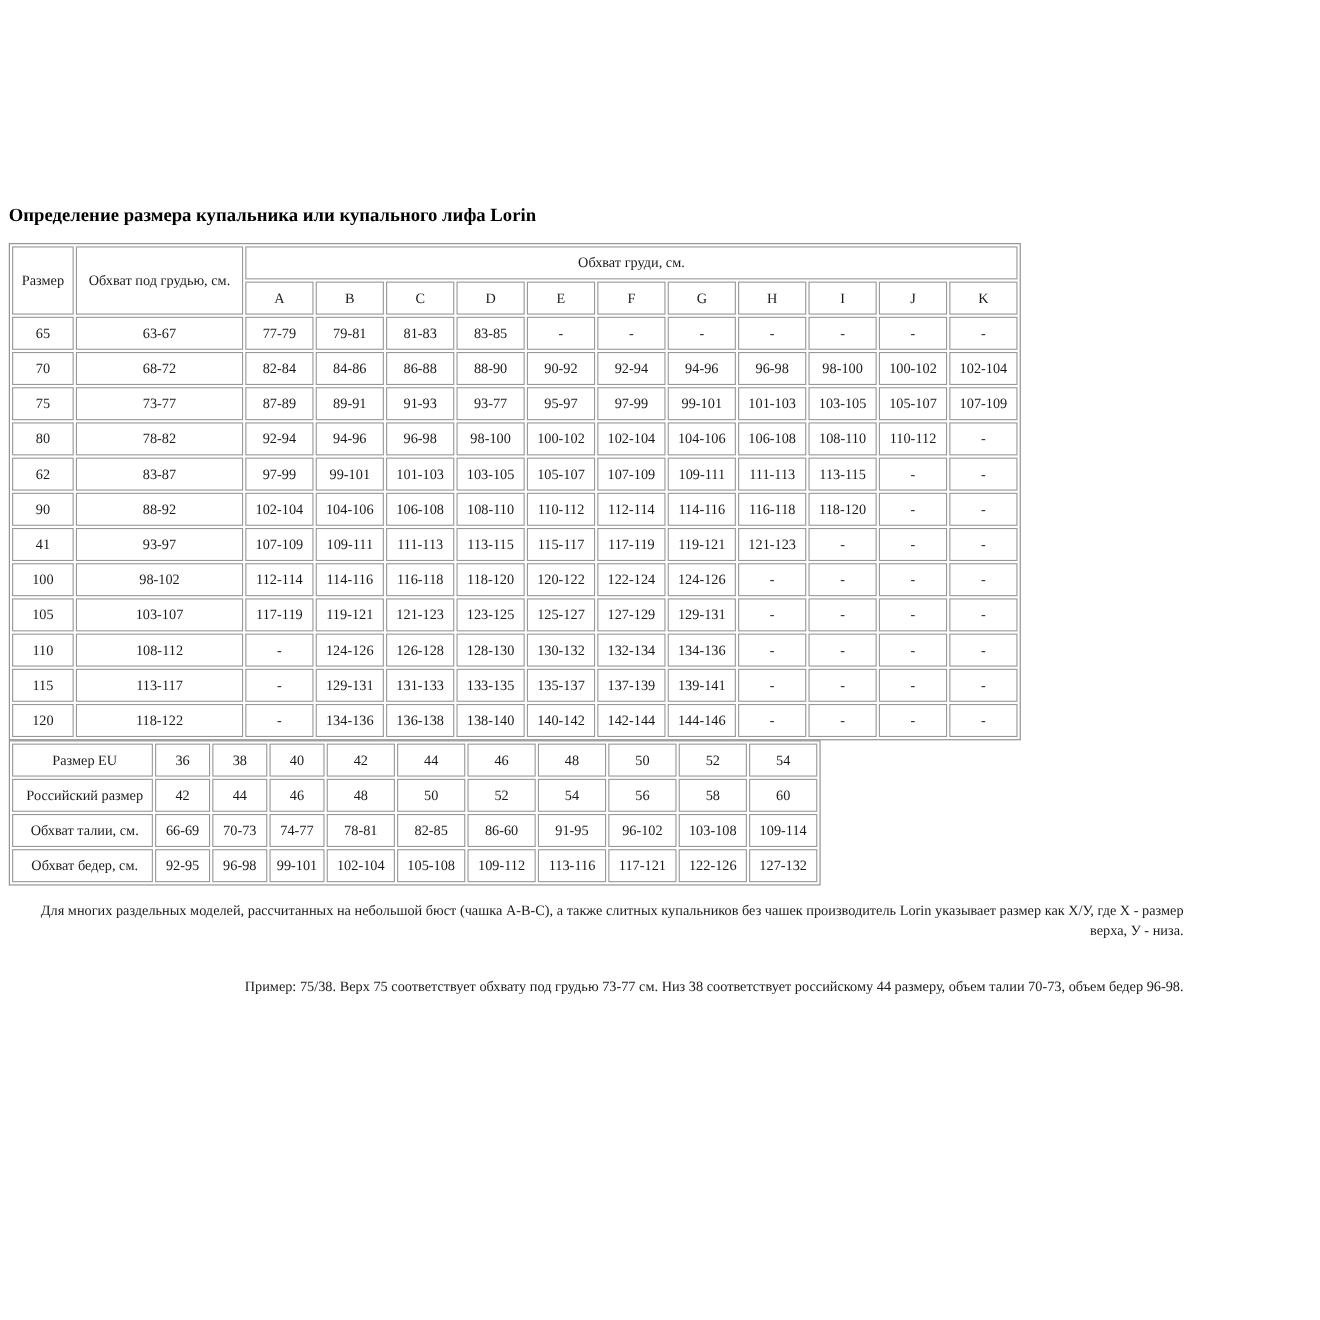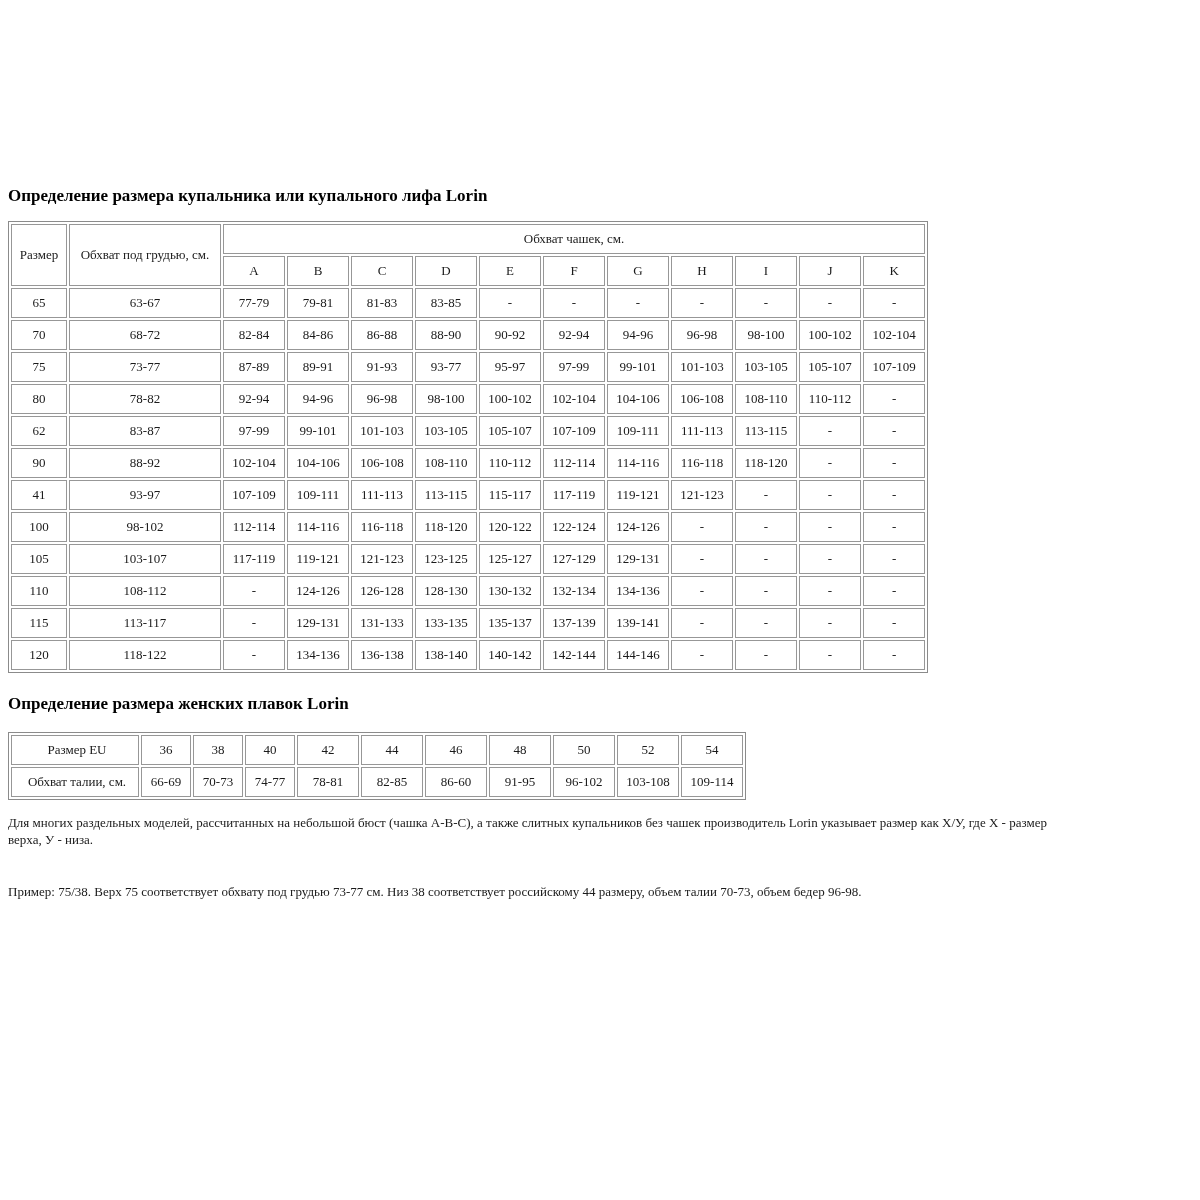--- a/index.html
+++ b/index.html
@@ -50,20 +50,21 @@
   table.bottoms-table { width: 738px; }
   td.row-label {
     text-align: center;
     padding-left: 7px !important;
   }
   p.note {
     font-size: 13px;
     line-height: 1.35;
     margin: 10px 0 0 0;
     color: #1a1a1a;
+    text-align: right;
   }
   p.note.first { margin-top: 14px; }
   p.note.second { margin-top: 34px; }
 </style>
 </head>
 <body>
 
 <div class="page">
 
   <h2 class="section-title">Определение размера купальника или купального лифа Lorin</h2>
@@ -71,21 +72,21 @@
   <table class="grid bra-table">
     <colgroup>
       <col style="width:56px">
       <col style="width:152px">
       <col span="11" style="width:62px">
     </colgroup>
     <thead>
       <tr>
         <td rowspan="2">Размер</td>
         <td rowspan="2">Обхват под грудью, см.</td>
-        <td colspan="11">Обхват чашек, см.</td>
+        <td colspan="11">Обхват груди, см.</td>
       </tr>
       <tr id="cup-letters-row">
           <td>A</td>
           <td>B</td>
           <td>C</td>
           <td>D</td>
           <td>E</td>
           <td>F</td>
           <td>G</td>
           <td>H</td>
@@ -271,21 +272,20 @@
           <td>142-144</td>
           <td>144-146</td>
           <td>-</td>
           <td>-</td>
           <td>-</td>
           <td>-</td>
         </tr>
       </tbody>
   </table>
 
-  <h2 class="section-title second">Определение размера женских плавок Lorin</h2>
 
   <table class="grid bottoms-table">
     <colgroup>
       <col style="width:128px">
       <col span="3" style="width:50px">
       <col span="7" style="width:62px">
     </colgroup>
     <tbody id="bottoms-body">
         <tr>
           <td class="row-label">Размер EU</td>
@@ -294,32 +294,58 @@
           <td>40</td>
           <td>42</td>
           <td>44</td>
           <td>46</td>
           <td>48</td>
           <td>50</td>
           <td>52</td>
           <td>54</td>
         </tr>
         <tr>
+          <td class="row-label">Российский размер</td>
+          <td>42</td>
+          <td>44</td>
+          <td>46</td>
+          <td>48</td>
+          <td>50</td>
+          <td>52</td>
+          <td>54</td>
+          <td>56</td>
+          <td>58</td>
+          <td>60</td>
+        </tr>
+        <tr>
           <td class="row-label">Обхват талии, см.</td>
           <td>66-69</td>
           <td>70-73</td>
           <td>74-77</td>
           <td>78-81</td>
           <td>82-85</td>
           <td>86-60</td>
           <td>91-95</td>
           <td>96-102</td>
           <td>103-108</td>
           <td>109-114</td>
         </tr>
+        <tr>
+          <td class="row-label">Обхват бедер, см.</td>
+          <td>92-95</td>
+          <td>96-98</td>
+          <td>99-101</td>
+          <td>102-104</td>
+          <td>105-108</td>
+          <td>109-112</td>
+          <td>113-116</td>
+          <td>117-121</td>
+          <td>122-126</td>
+          <td>127-132</td>
+        </tr>
       </tbody>
   </table>
 
   <p class="note first">Для многих раздельных моделей, рассчитанных на небольшой бюст (чашка А-В-С), а также слитных купальников без чашек производитель Lorin указывает размер как Х/У, где Х - размер верха, У - низа.</p>
 
   <p class="note second">Пример: 75/38. Верх 75 соответствует обхвату под грудью 73-77 см. Низ 38 соответствует российскому 44 размеру, объем талии 70-73, объем бедер 96-98.</p>
 
 </div>
 
 </body></html>

